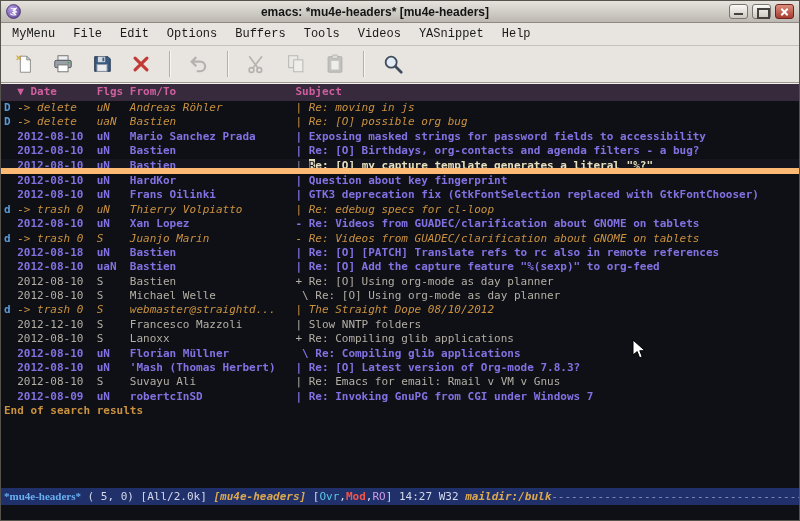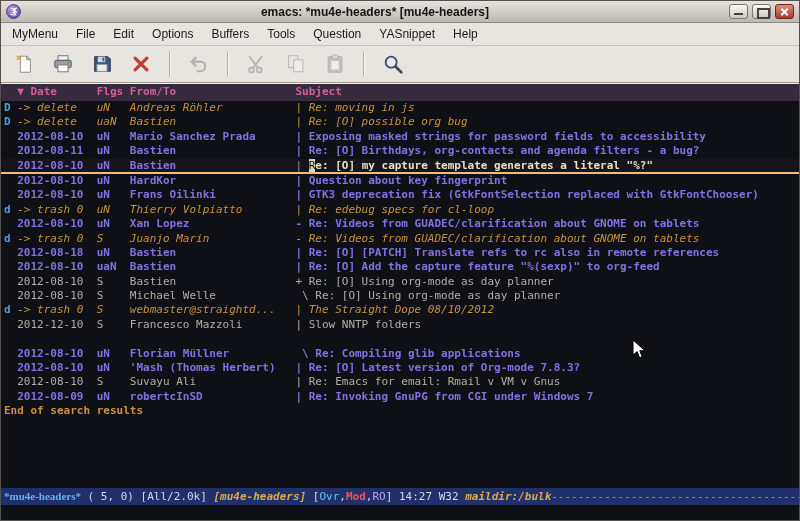--- a/index.html
+++ b/index.html
@@ -38,21 +38,21 @@
     content:""; position:absolute; left:4px; top:6px; width:9px; height:2px; background:#fff;
   }
   .win-btn.close::before{ transform:rotate(45deg); }
   .win-btn.close::after{ transform:rotate(-45deg); }
 
   
   .menubar{
     height:23px; flex:0 0 23px; background:#e8e5e0; border-bottom:1px solid #c6c2bb;
     display:flex; align-items:center; font-size:12px; color:#1a1a1a; padding-left:2px;
   }
-  .menu-item{ padding:3px 9px; cursor:default; }
+  .menu-item{ padding:3px 9px; cursor:default;font-family:Liberation Mono, monospace; }
 
   
   .toolbar{
     height:37px; flex:0 0 37px; background:#e8e5e0; border-bottom:1px solid #9d998f;
     display:flex; align-items:center; padding:0 7px; gap:7px;
   }
   .tb-btn{
     width:32px; height:30px; border:none; background:transparent;
     display:flex; align-items:center; justify-content:center; border-radius:3px;
   }
@@ -68,21 +68,21 @@
   }
   .header-line{
     background:#362a3c; color:#cf5f9f; font-weight:bold;
     white-space:pre; padding:1px 0 1px 3px; height:17px;
   }
   .row{ white-space:pre; height:14.4px; padding-left:3px; overflow:hidden; }
   .row .mark{ color:#5a9bd4; font-weight:bold; }
   .row.deleted .body, .row.trashed .body{ color:#c9923f; font-style:italic; }
   .row.unread .body{ color:#8172e2; font-weight:bold; }
   .row.read   .body{ color:#b3afa4; }
-  .row.current{ background:#15151e; border-bottom:2px solid #fdba74; height:15.4px; }
+  .row.current{ background:#15151e; border-bottom:6px solid #fdba74; height:15.4px; }
   .cur-head{ color:#8172e2; font-weight:bold; }
   .cur-sep{ color:#8d89a2; }
   .cursor{ background:#dcd6ba; color:#10101a; }
   .cur-rest{ color:#e6e0bf; font-weight:bold; }
   .eob{ color:#c9923f; font-weight:bold; white-space:pre; padding-left:3px; }
 
   
   .modeline{
     height:17px; flex:0 0 17px; background:#20306b; overflow:hidden;
     font-family:"DejaVu Sans Mono", monospace; font-size:11px; line-height:16px;
@@ -124,21 +124,21 @@
     </span>
   </div>
 
   <div class="menubar">
       <span class="menu-item">MyMenu</span>
       <span class="menu-item">File</span>
       <span class="menu-item">Edit</span>
       <span class="menu-item">Options</span>
       <span class="menu-item">Buffers</span>
       <span class="menu-item">Tools</span>
-      <span class="menu-item">Question</span>
+      <span class="menu-item">Videos</span>
       <span class="menu-item">YASnippet</span>
       <span class="menu-item">Help</span>
     </div>
 
   <div class="toolbar">
       <button class="tb-btn">
         <span class="tb-icon">
           <svg viewBox="0 0 24 24">
             <path d="M8 3.5h7l4 4V21H8z" fill="#fdfdfd" stroke="#8a8a8a"></path>
             <path d="M15 3.5l4 4h-4z" fill="#d8d8d8" stroke="#8a8a8a"></path>
@@ -219,34 +219,34 @@
         </span>
       </button>
     </div>
 
   <div class="buffer">
     <div class="header-line"><span>  ▼ Date      Flgs From/To                  Subject</span></div>
     <div class="rows">
         <div class="row deleted"><span class="mark">D </span><span class="body">-&gt; delete   uN   Andreas Röhler           | Re: moving in js</span></div>
         <div class="row deleted"><span class="mark">D </span><span class="body">-&gt; delete   uaN  Bastien                  | Re: [O] possible org bug</span></div>
         <div class="row unread"><span class="mark">  </span><span class="body">2012-08-10  uN   Mario Sanchez Prada      | Exposing masked strings for password fields to accessibility</span></div>
-        <div class="row unread"><span class="mark">  </span><span class="body">2012-08-11  uN   Bastien                  | Re: [O] Birthdays, org-contacts and agenda filters - a bug?</span></div>
+        <div class="row unread"><span class="mark">  </span><span class="body">2012-08-10  uN   Bastien                  | Re: [O] Birthdays, org-contacts and agenda filters - a bug?</span></div>
         <div class="row current"><span class="mark">  </span><span class="cur-head">2012-08-10  uN   Bastien                  </span><span class="cur-sep">| </span><span class="cursor">R</span><span class="cur-rest">e: [O] my capture template generates a literal "%?"</span></div>
         <div class="row unread"><span class="mark">  </span><span class="body">2012-08-10  uN   HardKor                  | Question about key fingerprint</span></div>
         <div class="row unread"><span class="mark">  </span><span class="body">2012-08-10  uN   Frans Oilinki            | GTK3 deprecation fix (GtkFontSelection replaced with GtkFontChooser)</span></div>
         <div class="row trashed"><span class="mark">d </span><span class="body">-&gt; trash 0  uN   Thierry Volpiatto        | Re: edebug specs for cl-loop</span></div>
         <div class="row unread"><span class="mark">  </span><span class="body">2012-08-10  uN   Xan Lopez                - Re: Videos from GUADEC/clarification about GNOME on tablets</span></div>
         <div class="row trashed"><span class="mark">d </span><span class="body">-&gt; trash 0  S    Juanjo Marin             - Re: Videos from GUADEC/clarification about GNOME on tablets</span></div>
         <div class="row unread"><span class="mark">  </span><span class="body">2012-08-18  uN   Bastien                  | Re: [O] [PATCH] Translate refs to rc also in remote references</span></div>
         <div class="row unread"><span class="mark">  </span><span class="body">2012-08-10  uaN  Bastien                  | Re: [O] Add the capture feature "%(sexp)" to org-feed</span></div>
         <div class="row read"><span class="mark">  </span><span class="body">2012-08-10  S    Bastien                  + Re: [O] Using org-mode as day planner</span></div>
         <div class="row read"><span class="mark">  </span><span class="body">2012-08-10  S    Michael Welle             \ Re: [O] Using org-mode as day planner</span></div>
         <div class="row trashed"><span class="mark">d </span><span class="body">-&gt; trash 0  S    webmaster@straightd...   | The Straight Dope 08/10/2012</span></div>
         <div class="row read"><span class="mark">  </span><span class="body">2012-12-10  S    Francesco Mazzoli        | Slow NNTP folders</span></div>
-        <div class="row read"><span class="mark">  </span></div>
+        <div class="row read"><span class="mark">  </span><span class="body">2012-08-10  S    Lanoxx                   + Re: Compiling glib applications</span></div>
         <div class="row unread"><span class="mark">  </span><span class="body">2012-08-10  uN   Florian Müllner           \ Re: Compiling glib applications</span></div>
         <div class="row unread"><span class="mark">  </span><span class="body">2012-08-10  uN   'Mash (Thomas Herbert)   | Re: [O] Latest version of Org-mode 7.8.3?</span></div>
         <div class="row read"><span class="mark">  </span><span class="body">2012-08-10  S    Suvayu Ali               | Re: Emacs for email: Rmail v VM v Gnus</span></div>
         <div class="row unread"><span class="mark">  </span><span class="body">2012-08-09  uN   robertcInSD              | Re: Invoking GnuPG from CGI under Windows 7</span></div>
       </div>
     <div class="eob">End of search results</div>
   </div>
 
   <div class="modeline"><span class="ml-bufid">*mu4e-headers*</span><span> ( 5, 0) [All/2.0k] </span><span class="ml-orange">[mu4e-headers]</span><span> [</span><span class="ml-cyan">Ovr</span><span>,</span><span class="ml-red">Mod</span><span>,</span><span class="ml-violet">RO</span><span>] </span><span>14:27 W32 </span><span class="ml-orange">maildir:/bulk</span><span class="ml-dashes">--------------------------------------</span></div>
 

